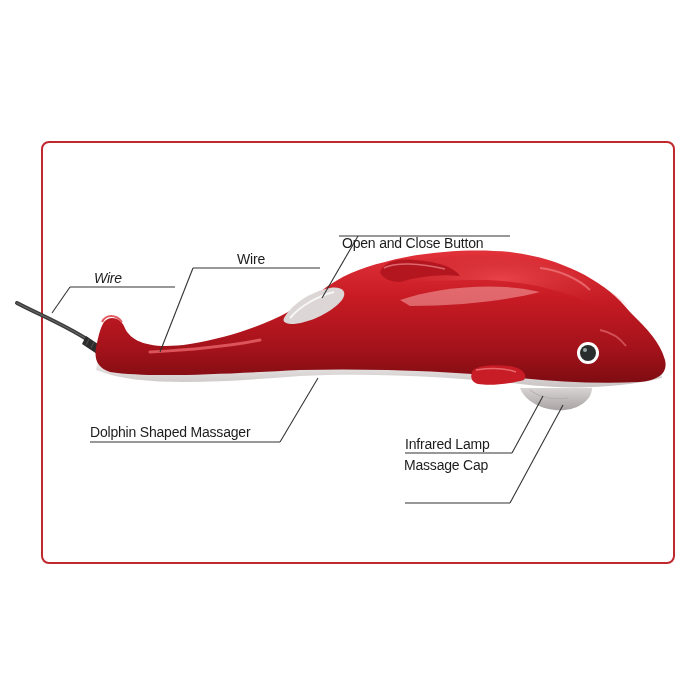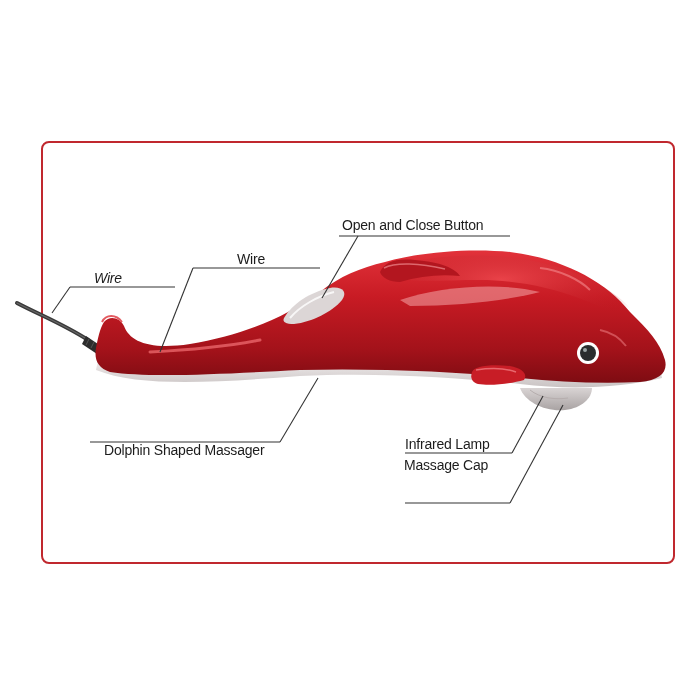--- a/index.html
+++ b/index.html
@@ -135,18 +135,18 @@
     <line x1="280" y1="442" x2="318" y2="378"></line>
 
     <polyline points="405,453 512,453"></polyline>
     <line x1="512" y1="453" x2="543" y2="396"></line>
 
     <polyline points="405,503 510,503"></polyline>
     <line x1="510" y1="503" x2="563" y2="405"></line>
   </g>
 </svg>
 
-<div class="label" style="left:342px; top:218px;">Open and Close Button</div>
+<div class="label" style="left:342px; top:236px;">Open and Close Button</div>
 <div class="label" style="left:237px; top:252px;">Wire</div>
 <div class="label" style="left:94px; top:271px;font-style:italic;">Wire</div>
-<div class="label" style="left:90px; top:443px;margin-left:14px;">Dolphin Shaped Massager</div>
+<div class="label" style="left:90px; top:425px;">Dolphin Shaped Massager</div>
 <div class="label" style="left:405px; top:437px;">Infrared Lamp</div>
 <div class="label" style="left:404px; top:458px;">Massage Cap</div>
 
 </body></html>

